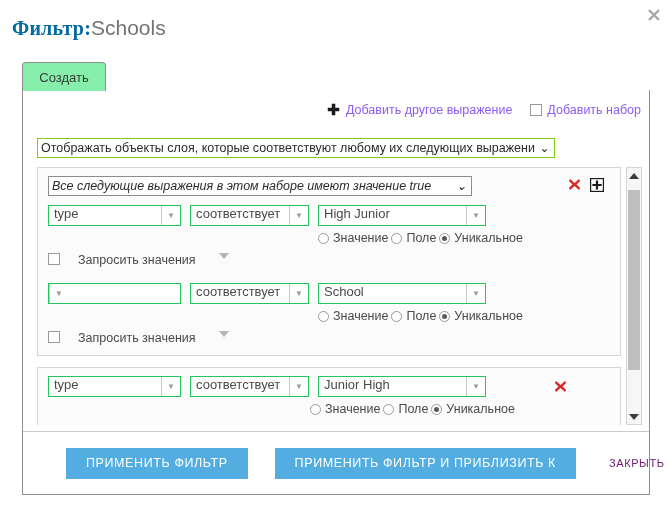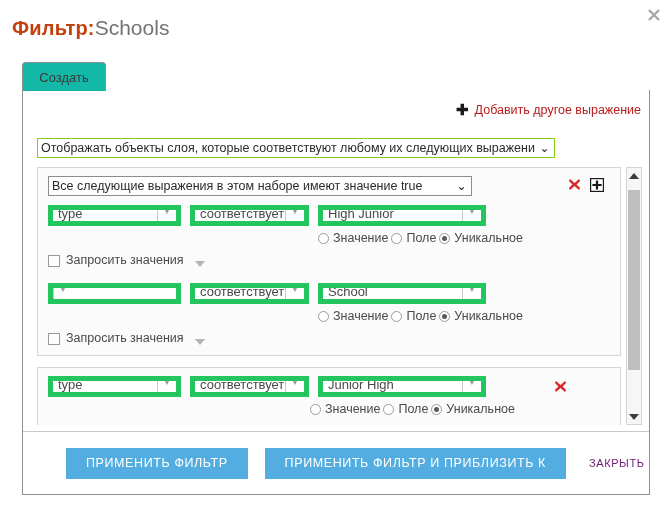--- a/index.html
+++ b/index.html
@@ -30,22 +30,23 @@
 
   .page-title {
     position: absolute;
     left: 12px;
     top: 16px;
     font-size: 20px;
     white-space: nowrap;
   }
   .page-title .t-strong {
     font-weight: bold;
-    color: #c2410c;
+    color: #0369a1;
     letter-spacing: .2px;
+    font-family: Liberation Serif, serif;
   }
   .page-title .t-light {
     font-weight: normal;
     color: #737373;
     font-size: 21px;
   }
 
   
   .tabstrip {
     position: absolute;
@@ -57,21 +58,21 @@
   .tab {
     position: absolute;
     left: 0;
     top: 0;
     width: 84px;
     height: 29px;
     box-sizing: border-box;
     border: 1px solid #909090;
     border-bottom: none;
     border-radius: 4px 4px 0 0;
-    background: #14b8a6;
+    background: #86efac;
     font-size: 13px;
     color: #3a3a3a;
     display: flex;
     align-items: center;
     justify-content: center;
     z-index: 3;
   }
   .tab-underline {
     position: absolute;
     left: 84px;
@@ -111,21 +112,21 @@
     cursor: pointer;
     white-space: nowrap;
   }
   .tb-plus {
     font-size: 15px;
     font-weight: bold;
     color: #1a1a1a;
     line-height: 1;
     margin-right: 1px;
   }
-  .tb-label { color: #b91c1c; }
+  .tb-label { color: #8b5cf6; }
   .tb-box {
     width: 12px;
     height: 12px;
     box-sizing: border-box;
     border: 1px solid #9a9a9a;
     background: #fff;
     display: inline-block;
   }
 
   
@@ -198,20 +199,21 @@
     box-sizing: border-box;
     border: 1px solid #8d8d8d;
     background: #ffffff;
     font-size: 12.5px;
     color: #2b2b2b;
     display: flex;
     align-items: center;
     padding: 0 3px;
     overflow: hidden;
     cursor: pointer;
+    font-style: italic;
   }
   .set-select .ss-text {
     flex: 1;
     white-space: nowrap;
     overflow: hidden;
   }
   .set-icons {
     display: flex;
     align-items: center;
     gap: 8px;
@@ -234,24 +236,24 @@
     margin-top: 9px;
   }
   .expr-controls {
     display: flex;
     align-items: center;
     gap: 9px;
   }
   .combo {
     box-sizing: border-box;
     height: 21px;
-    border: 5px solid #22c55e;
+    border: 1px solid #22c55e;
     background: #ffffff;
     display: flex;
-    align-items: flex-end;
+    align-items: flex-start;
     font-size: 13px;
     color: #4a4a4a;
     cursor: pointer;
     overflow: hidden;
   }
   .combo .cb-text {
     flex: 1;
     padding-left: 5px;
     white-space: nowrap;
     overflow: hidden;
@@ -302,22 +304,22 @@
     top: 2px;
     width: 5px;
     height: 5px;
     border-radius: 50%;
     background: #5a5a5a;
   }
 
   
   .askrow {
     display: flex;
-    align-items: flex-end;
-    gap: 6px;
+    align-items: flex-start;
+    gap: 18px;
     margin-top: 8px;
     font-size: 12.5px;
     color: #4a4a4a;
   }
   .chk {
     width: 12px;
     height: 12px;
     box-sizing: border-box;
     border: 1px solid #9a9a9a;
     background: #fff;
@@ -389,21 +391,21 @@
   
   .footer {
     position: absolute;
     left: 0;
     right: 0;
     bottom: 0;
     height: 62px;
     border-top: 1px solid #c9c9c9;
     display: flex;
     align-items: center;
-    gap: 17px;
+    gap: 27px;
     padding-left: 43px;
   }
   .btn-primary {
     background: #54ade0;
     color: #ffffff;
     border: none;
     height: 31px;
     font-size: 12.5px;
     letter-spacing: .6px;
     font-family: "Liberation Sans", sans-serif;
@@ -443,20 +445,24 @@
   </div>
   <div class="tab-underline"></div>
 </div>
 
 <div class="panel">
 
   <div class="toolbar">
     <div class="tb-item">
       <span class="tb-plus">✚</span>
       <span class="tb-label">Добавить другое выражение</span>
+    </div>
+    <div class="tb-item">
+      <span class="tb-box"></span>
+      <span class="tb-label">Добавить набор</span>
     </div>
   </div>
 
   <div class="top-select">
     <span class="ts-text">Отображать объекты слоя, которые соответствуют любому их следующих выражени</span>
     <span class="caret-bold">⌄</span>
   </div>
 
   <div class="scrollarea">
     <div class="scrollinner">

